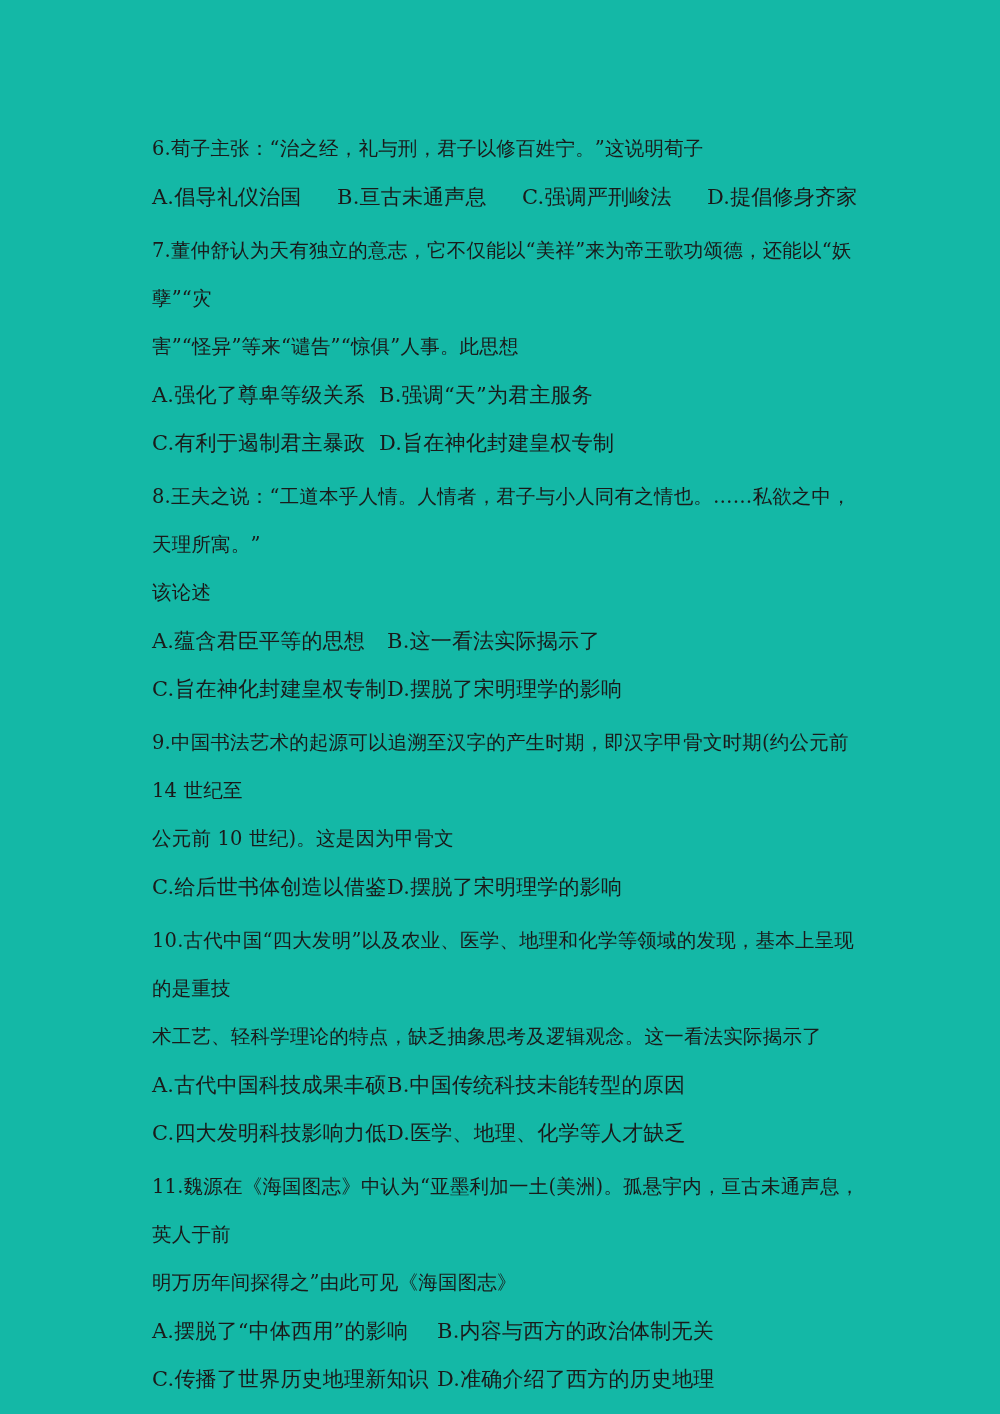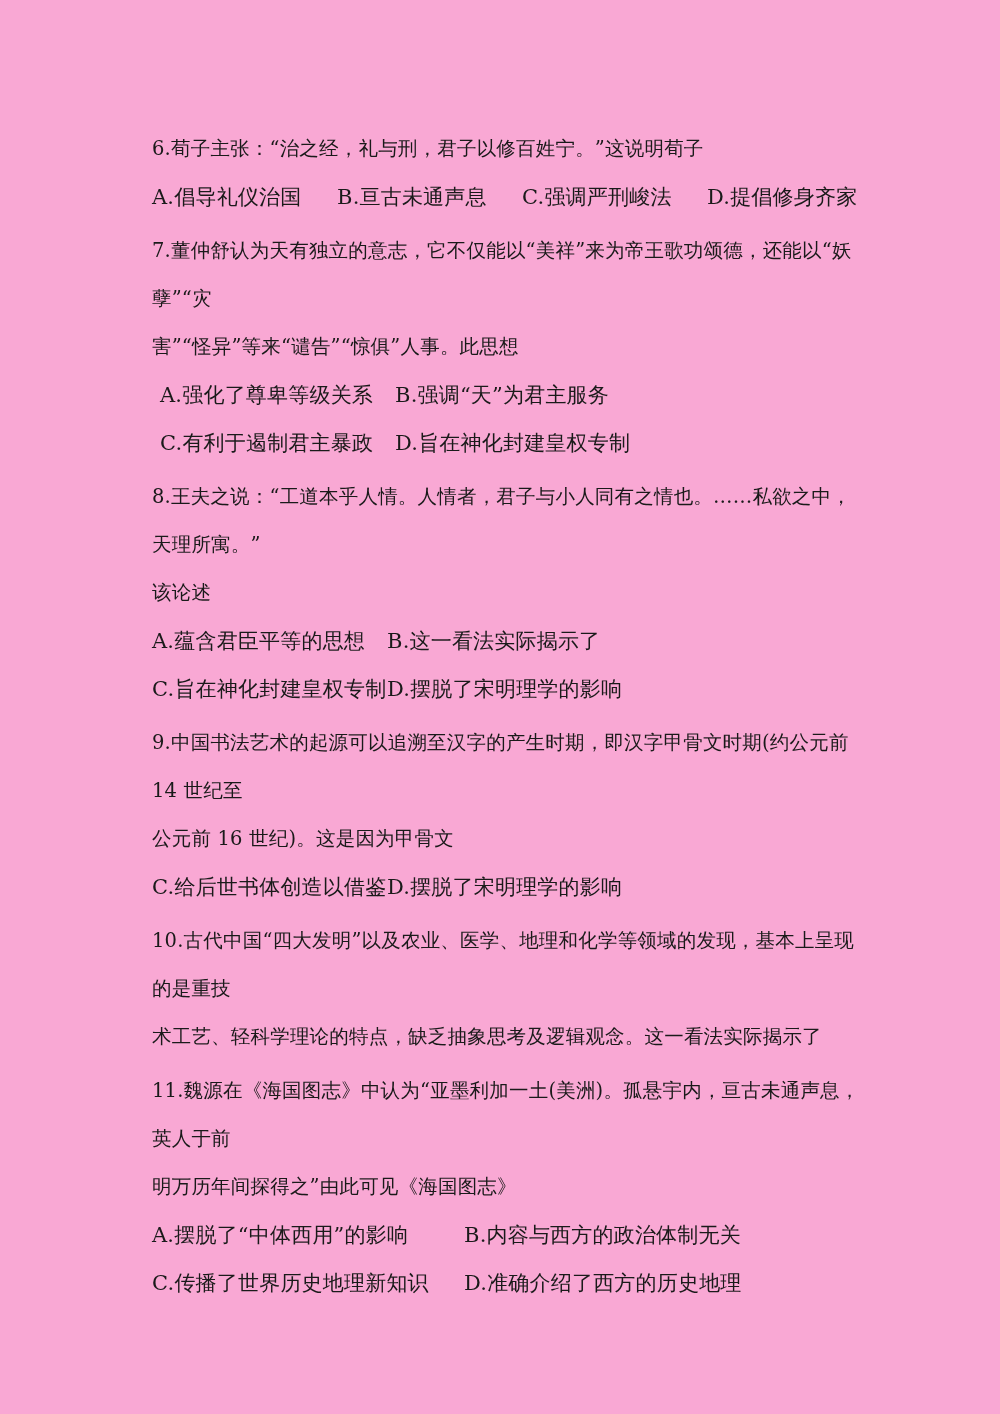--- a/index.html
+++ b/index.html
@@ -11,21 +11,21 @@
     width: 1000px;
     height: 1414px;
     font-family: "DejaVu Serif", "Liberation Serif", serif;
     color: #1a1a1a;
     -webkit-font-smoothing: antialiased;
   }
   .page {
     position: relative;
     width: 1000px;
     height: 1414px;
-    background: #f9a8d4;
+    background: #14b8a6;
     box-sizing: border-box;
     padding: 125px 140px 40px 152px;
     overflow: hidden;
   }
   .question {
     margin: 0 0 6px 0;
   }
   .stem {
     font-size: 19.5px;
     line-height: 48px;
@@ -44,28 +44,28 @@
     line-height: 48px;
     letter-spacing: 0.2px;
   }
   .opt {
     white-space: pre;
   }
   
   .cols-4 .opt { width: 185px; }
   .cols-4 .opt:last-child { width: auto; }
 
-  .cols-2-narrow .opt { width: 227px; margin-left: 8px; }
+  .cols-2-narrow .opt { width: 227px; }
   .cols-2-narrow .opt:last-child { width: auto; }
 
   .cols-2-mid .opt { width: 235px; }
   .cols-2-mid .opt:last-child { width: auto; }
 
   .cols-2-wide .opt { width: 285px; }
-  .cols-2-wide .opt:last-child { width: auto; margin-left: 27px; }
+  .cols-2-wide .opt:last-child { width: auto; }
 </style>
 </head>
 <body>
 
 <div class="page">
   <div id="questions-root">
       <div class="question">
         <p class="stem">6.荀子主张：“治之经，礼与刑，君子以修百姓宁。”这说明荀子</p>
         <div class="options cols-4">
           <div class="opt-row">
@@ -99,31 +99,41 @@
             <span class="opt">B.这一看法实际揭示了</span>
           </div>
           <div class="opt-row">
             <span class="opt">C.旨在神化封建皇权专制</span>
             <span class="opt">D.摆脱了宋明理学的影响</span>
           </div>
         </div>
       </div>
       <div class="question">
         <p class="stem">9.中国书法艺术的起源可以追溯至汉字的产生时期，即汉字甲骨文时期(约公元前 14 世纪至
-公元前 16 世纪)。这是因为甲骨文</p>
+公元前 10 世纪)。这是因为甲骨文</p>
         <div class="options cols-2-mid">
           <div class="opt-row">
             <span class="opt">C.给后世书体创造以借鉴</span>
             <span class="opt">D.摆脱了宋明理学的影响</span>
           </div>
         </div>
       </div>
       <div class="question">
         <p class="stem">10.古代中国“四大发明”以及农业、医学、地理和化学等领域的发现，基本上呈现的是重技
 术工艺、轻科学理论的特点，缺乏抽象思考及逻辑观念。这一看法实际揭示了</p>
+        <div class="options cols-2-mid">
+          <div class="opt-row">
+            <span class="opt">A.古代中国科技成果丰硕</span>
+            <span class="opt">B.中国传统科技未能转型的原因</span>
+          </div>
+          <div class="opt-row">
+            <span class="opt">C.四大发明科技影响力低</span>
+            <span class="opt">D.医学、地理、化学等人才缺乏</span>
+          </div>
+        </div>
       </div>
       <div class="question">
         <p class="stem">11.魏源在《海国图志》中认为“亚墨利加一土(美洲)。孤悬宇内，亘古未通声息，英人于前
 明万历年间探得之”由此可见《海国图志》</p>
         <div class="options cols-2-wide">
           <div class="opt-row">
             <span class="opt">A.摆脱了“中体西用”的影响</span>
             <span class="opt">B.内容与西方的政治体制无关</span>
           </div>
           <div class="opt-row">

